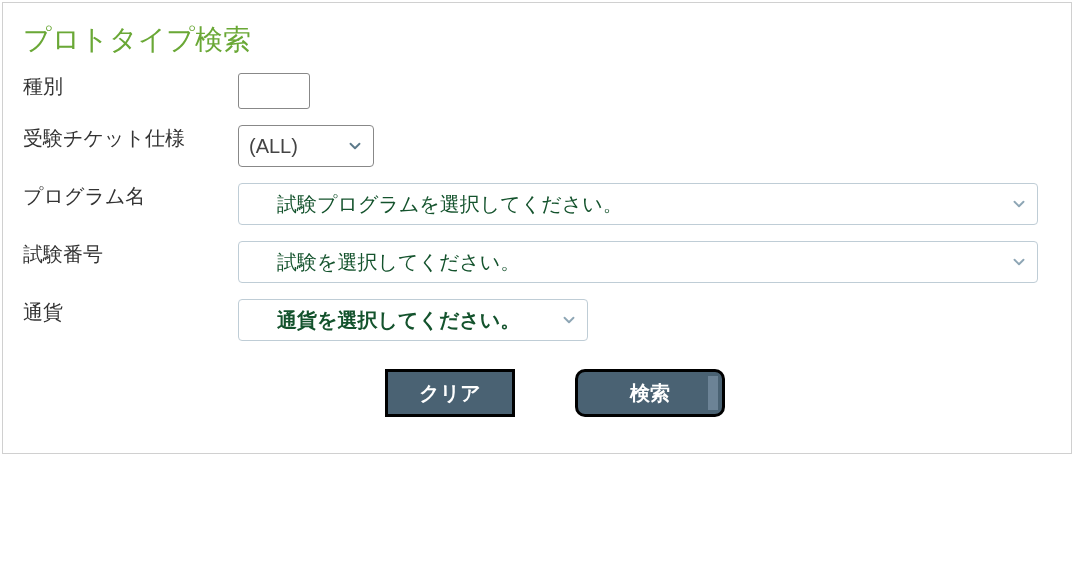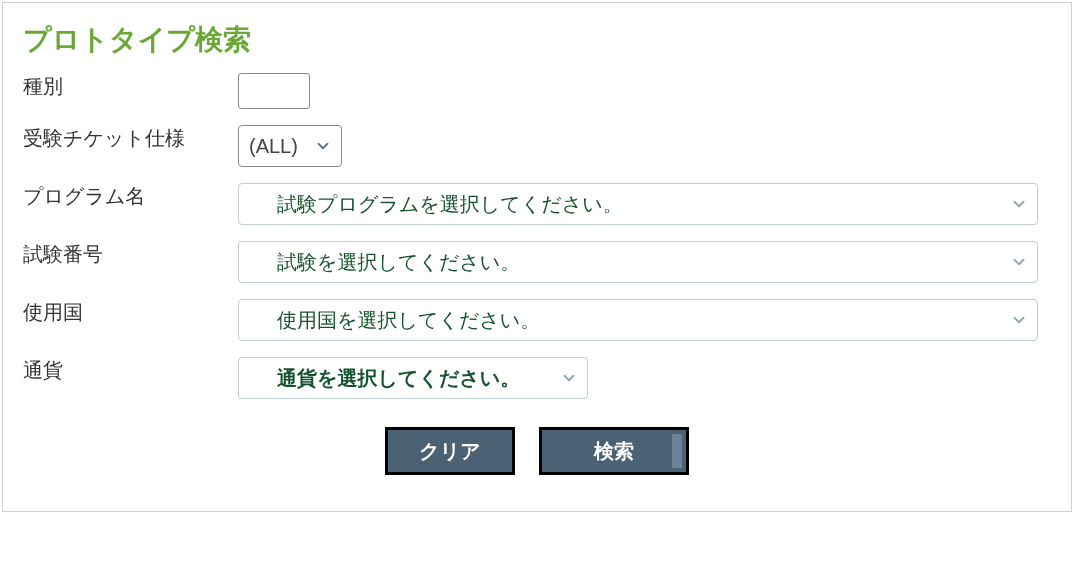--- a/index.html
+++ b/index.html
@@ -14,21 +14,21 @@
     }
     .panel {
       width: 1070px;
       margin: 2px;
       border: 1px solid #d0d0d0;
       background: #ffffff;
       padding: 18px 20px 36px 20px;
     }
     .title {
       font-size: 28px;
-      font-weight: bold;
+      font-weight: normal;
       color: #6aa836;
       margin-bottom: 14px;
     }
     .form-row {
       display: flex;
       align-items: flex-start;
       margin-bottom: 16px;
     }
     .form-label {
       width: 215px;
@@ -66,21 +66,21 @@
     }
     .select-box.disabled {
       border-color: #bfcdd6;
       color: #14532d;
       padding-left: 38px;
     }
     .select-wide {
       width: 800px;
     }
     .select-spec {
-      width: 104px;
+      width: 136px;
     }
     .select-currency {
       width: 350px;
       font-weight: bold;
     }
     .chevron {
       position: absolute;
       right: 10px;
       top: 50%;
       transform: translateY(-50%);
@@ -104,24 +104,26 @@
       height: 48px;
       border: 3px solid #000;
       background: #4a6273;
       color: #fff;
       font-size: 20px;
       font-weight: bold;
       cursor: pointer;
       display: flex;
       align-items: center;
       justify-content: center;
+      margin-left: 36px;
     }
     .btn-search {
       width: 150px;
       position: relative;
+      border-radius: 10px;
     }
     .btn-search::after {
       content: "";
       position: absolute;
       right: 4px;
       top: 4px;
       width: 10px;
       height: calc(100% - 8px);
       background: #6c8396;
     }
@@ -173,33 +175,20 @@
         <span>試験を選択してください。</span>
       </div>
       <span class="chevron chevron-disabled">
         <svg viewBox="0 0 24 24">
             <path d="M6 9l6 6 6-6" fill="none" stroke-width="2.5" stroke-linecap="round" stroke-linejoin="round"></path>
           </svg>
       </span>
     </div>
   </div>
 
-  <div class="form-row">
-    <div class="form-label">使用国</div>
-    <div class="select-wrap">
-      <div class="select-box select-wide disabled placeholder">
-        <span>使用国を選択してください。</span>
-      </div>
-      <span class="chevron chevron-disabled">
-        <svg viewBox="0 0 24 24">
-            <path d="M6 9l6 6 6-6" fill="none" stroke-width="2.5" stroke-linecap="round" stroke-linejoin="round"></path>
-          </svg>
-      </span>
-    </div>
-  </div>
 
   <div class="form-row">
     <div class="form-label">通貨</div>
     <div class="select-wrap">
       <div class="select-box select-currency disabled placeholder">
         <span>通貨を選択してください。</span>
       </div>
       <span class="chevron chevron-disabled">
         <svg viewBox="0 0 24 24">
             <path d="M6 9l6 6 6-6" fill="none" stroke-width="2.5" stroke-linecap="round" stroke-linejoin="round"></path>

